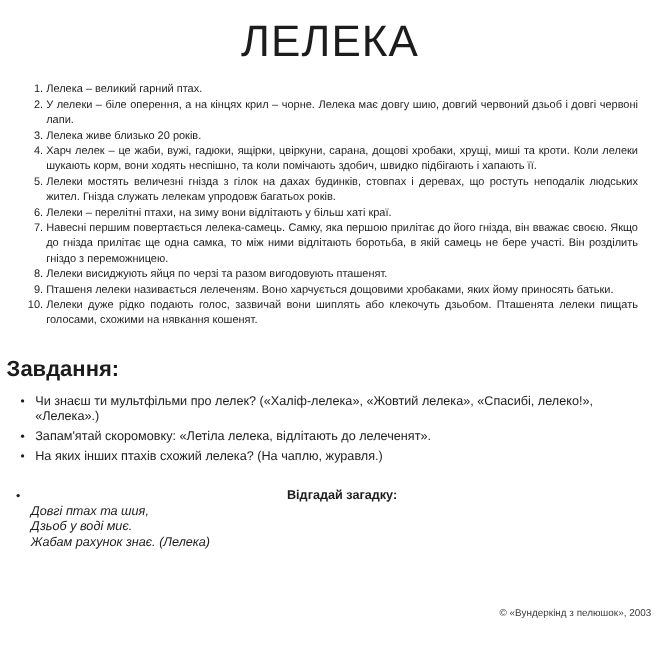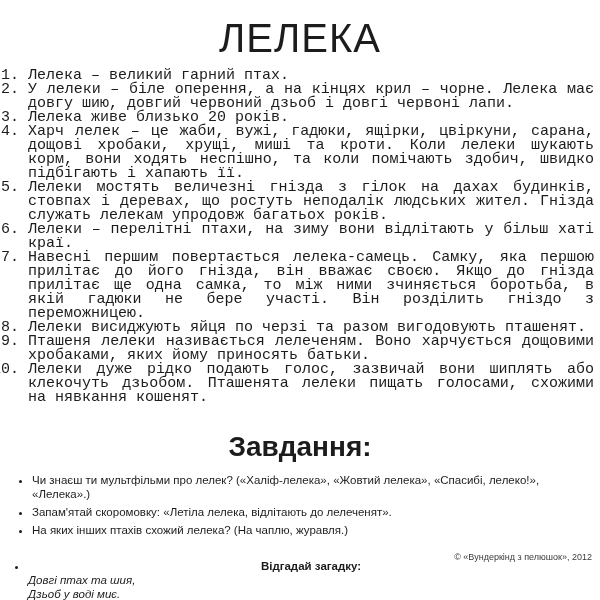--- a/index.html
+++ b/index.html
@@ -15,32 +15,31 @@
 
   .title {
     text-align: center;
     font-size: 40px;
     font-weight: normal;
     margin: 16px 0 8px 0;
     letter-spacing: 1px;
   }
 
   ol.facts {
-    margin: 0;
+    margin: 14px;
     padding-left: 22px;
-    font-size: 15px;
+    font-size: 10px;
     line-height: 14px;
     text-align: justify;
-    font-family: Liberation Mono, monospace;
   }
   ol.facts li { margin: 0; }
 
   .tasks-heading {
-    text-align: center;
-    font-size: 28px;
+    text-align: left;
+    font-size: 20px;
     font-weight: bold;
     margin: 26px 0 10px 0;
   }
 
   ul.tasks {
     margin: 0;
     padding-left: 22px;
     font-size: 11.5px;
     line-height: 14px;
     list-style: disc;
@@ -72,37 +71,38 @@
 
   <h1 class="title">ЛЕЛЕКА</h1>
 
   <ol class="facts">
     <li>Лелека – великий гарний птах.</li>
     <li>У лелеки – біле оперення, а на кінцях крил – чорне. Лелека має довгу шию, довгий червоний дзьоб і довгі червоні лапи.</li>
     <li>Лелека живе близько 20 років.</li>
     <li>Харч лелек – це жаби, вужі, гадюки, ящірки, цвіркуни, сарана, дощові хробаки, хрущі, миші та кроти. Коли лелеки шукають корм, вони ходять неспішно, та коли помічають здобич, швидко підбігають і хапають її.</li>
     <li>Лелеки мостять величезні гнізда з гілок на дахах будинків, стовпах і деревах, що ростуть неподалік людських жител. Гнізда служать лелекам упродовж багатьох років.</li>
     <li>Лелеки – перелітні птахи, на зиму вони відлітають у більш хаті краї.</li>
-    <li>Навесні першим повертається лелека-самець. Самку, яка першою прилітає до його гнізда, він вважає своєю. Якщо до гнізда прилітає ще одна самка, то між ними зчиняється боротьба, в якій гадюки не бере участі. Він розділить гніздо з переможницею.</li>
+    <li>Навесні першим повертається лелека-самець. Самку, яка першою прилітає до його гнізда, він вважає своєю. Якщо до гнізда прилітає ще одна самка, то між ними відлітають боротьба, в якій самець не бере участі. Він розділить гніздо з переможницею.</li>
     <li>Лелеки висиджують яйця по черзі та разом вигодовують пташенят.</li>
     <li>Пташеня лелеки називається лелеченям. Воно харчується дощовими хробаками, яких йому приносять батьки.</li>
     <li>Лелеки дуже рідко подають голос, зазвичай вони шиплять або клекочуть дзьобом. Пташенята лелеки пищать голосами, схожими на нявкання кошенят.</li>
   </ol>
 
   <h2 class="tasks-heading">Завдання:</h2>
 
   <ul class="tasks">
     <li>Чи знаєш ти мультфільми про лелек? («Халіф-лелека», «Жовтий лелека», «Спасибі, лелеко!», «Лелека».)</li>
     <li>Запам'ятай скоромовку: «Летіла лелека, відлітають до лелеченят».</li>
     <li>На яких інших птахів схожий лелека? (На чаплю, журавля.)</li>
   </ul>
 
   <ul class="riddle">
     <li>
       <div class="riddle-heading">Відгадай загадку:</div>
       <div class="riddle-line">Довгі птах та шия,</div>
       <div class="riddle-line">Дзьоб у воді миє.</div>
+      <div class="riddle-line">Жабам рахунок знає. (Лелека)</div>
     </li>
   </ul>
 
 </div>
 
-<div class="copyright">© «Вундеркінд з пелюшок», 2012</div>
+<div class="copyright">© «Вундеркінд з пелюшок», 2003</div>
 
 </body></html>

